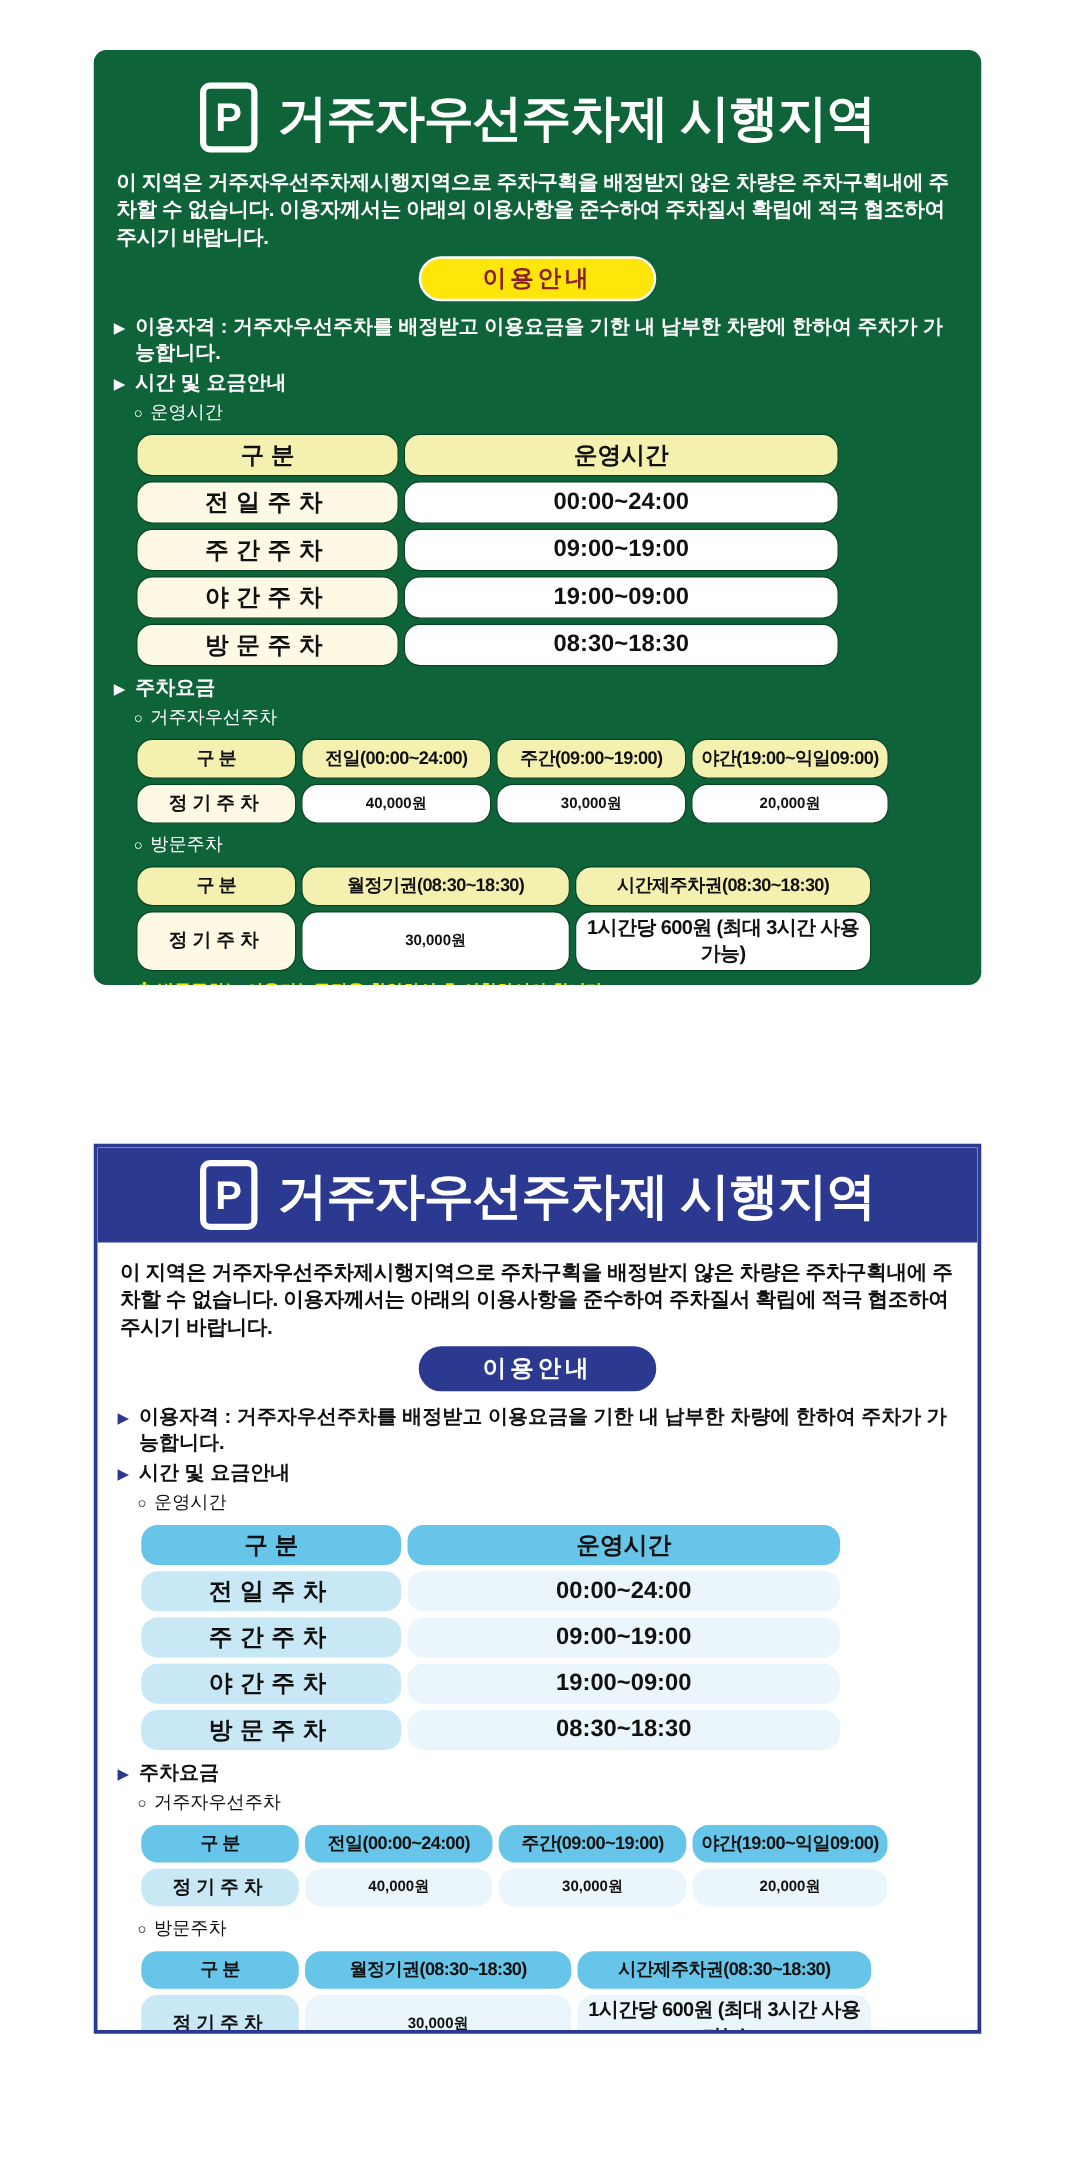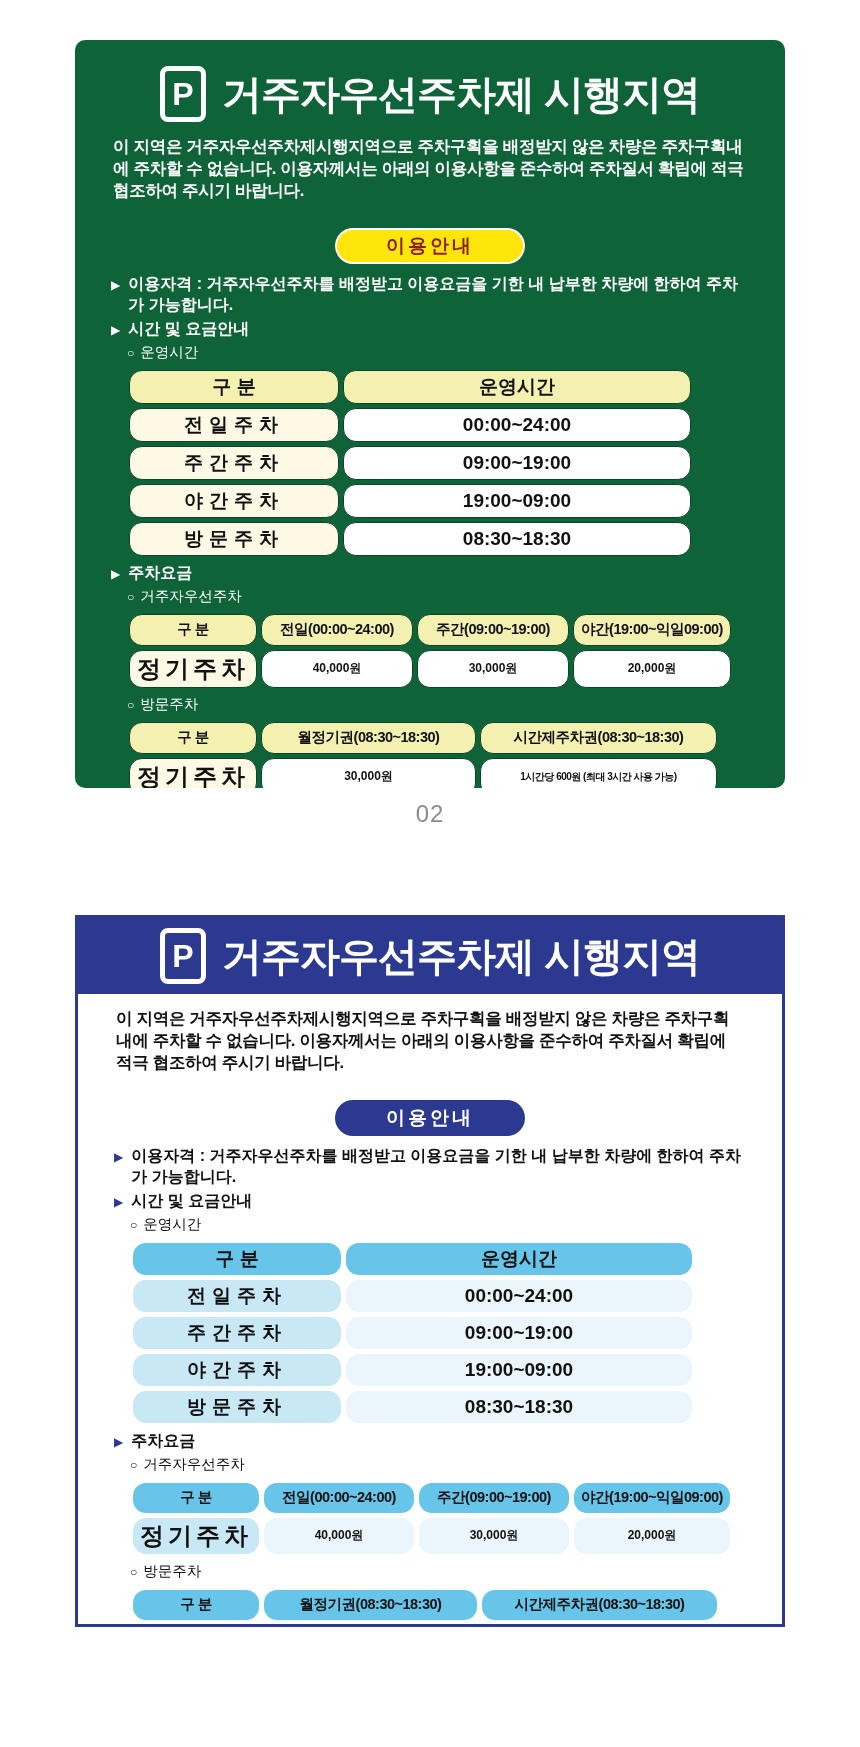--- a/index.html
+++ b/index.html
@@ -12,26 +12,26 @@
   .theme-blue{top:915px;height:712px;background:#fff;border:3px solid #2B3990;color:#111;}
 
   .sign-header{display:flex;justify-content:center;align-items:center;gap:16px;}
   .theme-green .sign-header{padding:26px 0 6px;}
   .theme-blue .sign-header{background:#2B3990;padding:10px 0;color:#fff;}
 
   .p-icon{width:36px;height:46px;border:5px solid #fff;border-radius:8px;display:flex;
           align-items:center;justify-content:center;font-weight:800;font-size:32px;color:#fff;flex:0 0 auto;}
   .sign-title{font-size:40px;font-weight:800;letter-spacing:-1px;white-space:nowrap;}
 
-  .sign-body{padding:6px 36px 0;position:relative;}
+  .sign-body{padding:6px 16px 0;position:relative;}
   .theme-blue .sign-body{padding-top:12px;}
 
   .intro{font-weight:700;font-size:16.5px;line-height:1.33;letter-spacing:-0.3px;margin:2px 2px 0;}
 
-  .badge-wrap{text-align:center;margin:26px 0 10px;}
+  .badge-wrap{text-align:center;margin:3px 0 10px;}
   .badge{display:inline-block;min-width:190px;padding:3px 34px;border-radius:18px;
          font-weight:800;font-size:19px;letter-spacing:3px;box-sizing:border-box;}
   .theme-green .badge{background:#FFE60A;color:#8B1F1F;border:2px solid #fff;}
   .theme-blue .badge{background:#2B3990;color:#fff;border:2px solid #2B3990;}
 
   .bullet-line{display:flex;gap:8px;font-weight:700;font-size:16px;margin:3px 0;align-items:baseline;}
   .arrow{font-size:12px;flex:0 0 auto;}
   .theme-green .arrow{color:#fff;}
   .theme-blue .arrow{color:#2B3990;}
   .sub-line{margin:1px 0 4px 16px;font-size:14.5px;font-weight:400;display:flex;gap:6px;align-items:baseline;}
@@ -49,23 +49,23 @@
   .theme-blue .tbl .th{background:#66C5E8;font-weight:800;}
   .theme-blue .tbl .cell-label{background:#C9E8F5;font-weight:800;}
   .theme-blue .tbl .cell-val{background:#EAF6FB;font-weight:700;}
   .tl{border-top-left-radius:9px;} .tr{border-top-right-radius:9px;}
   .bl{border-bottom-left-radius:9px;} .br{border-bottom-right-radius:9px;}
 
   .tbl-op td{font-size:19px;height:28px;}
   .tbl-op .cell-label{letter-spacing:6px;}
   .tbl-fee td{height:26px;}
   .tbl-fee .th{font-size:14.5px;letter-spacing:-0.5px;}
-  .tbl-fee .cell-label{font-size:24px;letter-spacing:4px;font-family:Liberation Serif, serif;}
+  .tbl-fee .cell-label{font-size:15px;letter-spacing:4px;font-family:Liberation Serif, serif;}
   .tbl-fee .cell-val{font-size:12px;}
-  .tbl-visitor .cell-val-long{font-size:10px;letter-spacing:-0.5px;}
+  .tbl-visitor .cell-val-long{font-size:16px;letter-spacing:-0.5px;}
 
   .note{font-size:13.5px;font-weight:700;margin:2px 0 3px 18px;}
   .theme-green .note{color:#E8EA00;}
 
   .caption{position:absolute;left:0;width:860px;text-align:center;color:#8C8C8C;
            font-size:24px;letter-spacing:1px;}
   #caption-02{top:800px;}
   #caption-03{top:1552px;}
 </style>
 </head>
@@ -173,21 +173,20 @@
           <td class="cell-val cell-val-long br">1시간당 600원 (최대 3시간 사용 가능)</td>
         </tr>
       </tbody>
         </table>
 
       <div class="note">※ 방문주차는 이용가능구간을 확인하신 후 신청하셔야 합니다.</div>
 
     </div>
   </div>
 
-  <div class="caption" id="caption-02">02</div>
   <div class="caption" id="caption-03">03</div>
 
 <div class="sign theme-blue" id="sign-03">
 
     <div class="sign-header">
       <div class="p-icon">P</div>
       <div class="sign-title">거주자우선주차제 시행지역</div>
     </div>
 
     <div class="sign-body">

